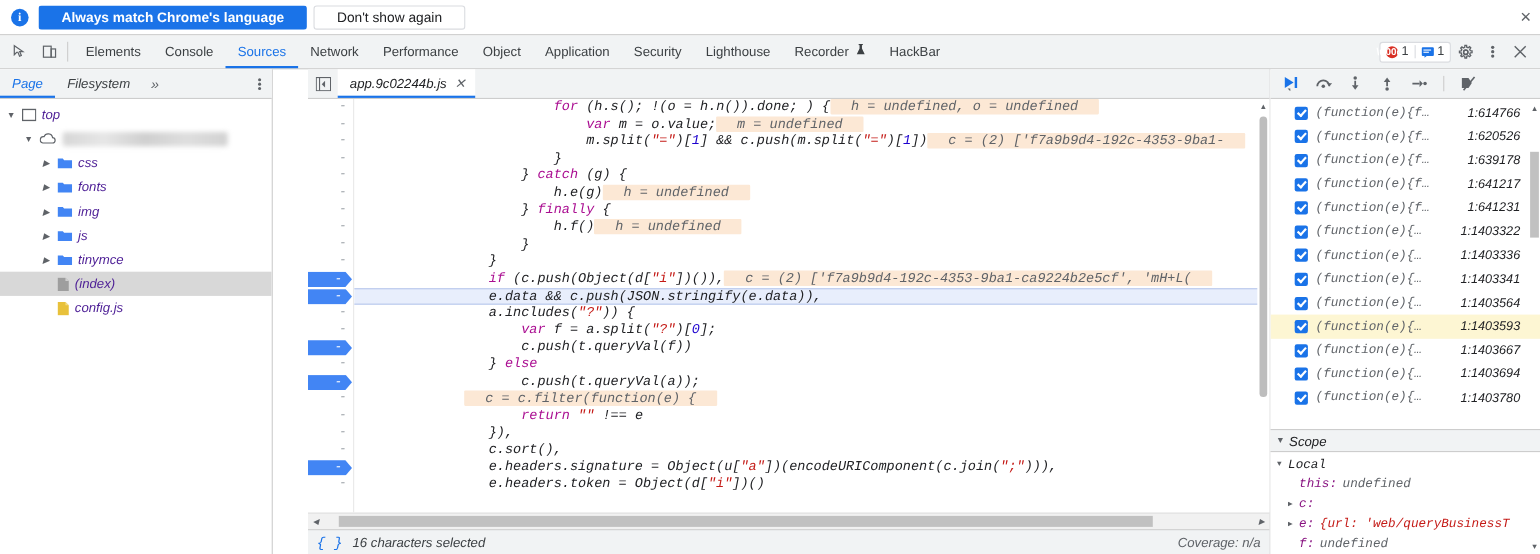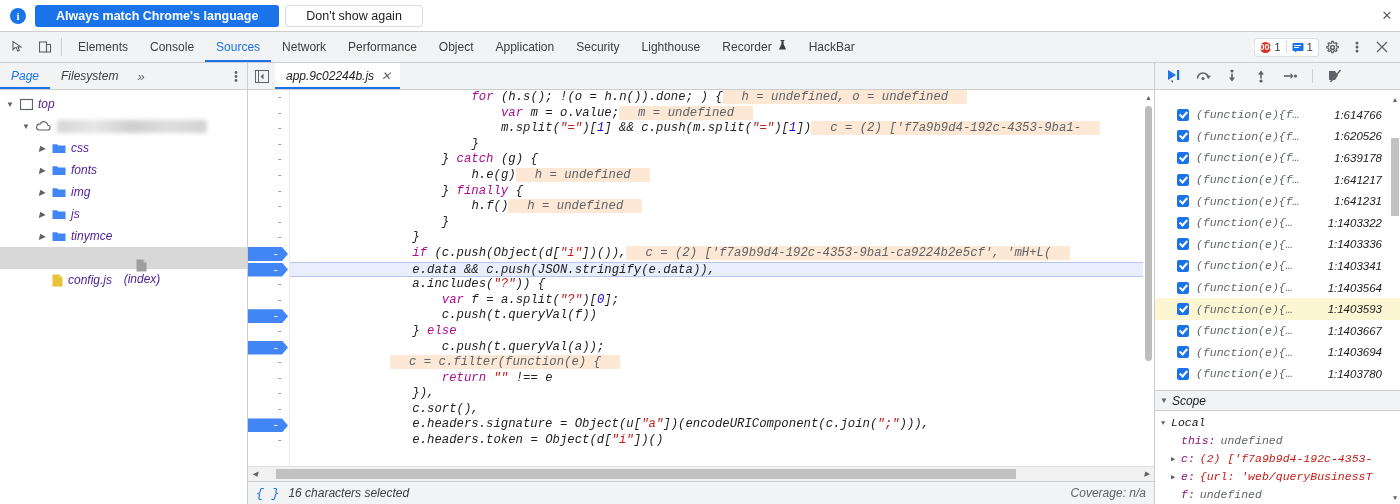--- a/index.html
+++ b/index.html
@@ -81,29 +81,29 @@
   
   .nav-pane { width: 248px; flex: 0 0 248px; display: flex; flex-direction: column; border-right: 1px solid #cdcdcd; background: #fff; min-width:0;}
   .nav-tabs { height: 27px; flex: 0 0 27px; display: flex; align-items: stretch; background: #f1f3f4; border-bottom: 1px solid #cdcdcd; }
   .nav-tab { display: flex; align-items: center; padding: 0 11px; font-size: 12px; color: #3c4043; cursor: pointer; position: relative; }
   .nav-tab.active { color: #1a73e8; }
   .nav-tab.active::after { content:""; position:absolute; left:0; right:0; bottom:0; height:2px; background:#1a73e8; }
   .nav-more { display:flex; align-items:center; padding: 0 8px; color:#5f6368; font-size:13px; cursor:pointer; }
   .nav-menu { margin-left:auto; display:flex; align-items:center; padding:0 9px; cursor:pointer; color:#5f6368; }
   .tree { flex: 1; overflow: hidden; padding-top: 3px; font-size: 12px; }
   .tnode { display: flex; align-items: center; height: 22px; white-space: nowrap; cursor: pointer; padding-right:4px; }
-  .tnode.selected { background: #d8d8d8; flex-direction: column; }
+  .tnode.selected { background: #d8d8d8; }
   .tw { width: 12px; flex: 0 0 12px; display:flex; align-items:center; justify-content:center; color:#5f6368; font-size:8px; }
   .tlabel { margin-left: 5px; color: #4c1d95; }
   .blurred { height: 13px; border-radius: 2px; margin-left:6px;
     background: linear-gradient(90deg,#d6d6d6,#e6e6e6,#cfcfcf,#dedede,#d2d2d2);
     filter: blur(2.2px); }
 
   
-  .ed-pane { flex: 1; display: flex; flex-direction: column; min-width: 0; border-right: 1px solid #cdcdcd; }
+  .ed-pane { flex: 1; display: flex; flex-direction: column; min-width: 0; border-right: 1px solid #cdcdcd; margin-left: 32px; }
   .ed-tabs { height: 27px; flex: 0 0 27px; display: flex; align-items: stretch; background: #f1f3f4; border-bottom: 1px solid #cdcdcd; }
   .ed-panel-btn { width: 27px; display:flex; align-items:center; justify-content:center; cursor:pointer; color:#5f6368; }
   .ed-tab { display:flex; align-items:center; gap:7px; padding: 0 9px 0 11px; font-size:12px; background:#fff; color:#202124; cursor:pointer; position:relative; }
   .ed-tab::after { content:""; position:absolute; left:0; right:0; bottom:0; height:2px; background:#1a73e8; }
   .ed-tab-close { color:#5f6368; font-size:12px; cursor:pointer; }
   .ed-body { flex:1; position: relative; overflow: hidden; background:#fff; display:flex; }
 
   .gutter { width: 42px; flex: 0 0 42px; position: relative; background: #fff; border-right:1px solid #e8e8e8;}
   .gline { height: 15.6px; position: relative; }
   .gnum { position:absolute; right: 6px; top: 0; font-family:"Liberation Mono", monospace; font-size:11px; color:#9aa0a6; line-height:15.6px; }
@@ -130,21 +130,21 @@
   .h-thumb { position:absolute; top:0; bottom:0; background:#c1c1c1; border-radius:0; }
 
   .statusbar { height: 23px; flex: 0 0 23px; background:#f1f3f4; border-top:1px solid #cdcdcd; display:flex; align-items:center; padding: 0 8px; font-size:12px; color:#3c4043; }
   .pp-icon { font-family:"Liberation Mono", monospace; color:#1a73e8; font-size:13px; margin-right:9px; cursor:pointer; }
 
   
   .dbg-pane { width: 245px; flex: 0 0 245px; display:flex; flex-direction:column; background:#fff; min-width:0; }
   .dbg-toolbar { height: 27px; flex:0 0 27px; display:flex; align-items:center; background:#f1f3f4; border-bottom:1px solid #cdcdcd; padding-left: 10px; gap: 11px; }
   .dbg-btn { width: 18px; height:18px; display:flex; align-items:center; justify-content:center; cursor:pointer; color:#5f6368; }
   .dbg-sep { width:1px; height:14px; background:#cdcdcd; margin: 0 2px; }
-  .bp-list { flex: 1; overflow:hidden; position:relative; padding-top:14px; }
+  .bp-list { flex: 1; overflow:hidden; position:relative; padding-top:2px; }
   .bp-row { display:flex; align-items:center; height:21.6px; font-size:12px; padding-left:22px; white-space:nowrap; cursor:pointer; }
   .bp-row.active { background:#fdf6d3; }
   .cbx { width:12px; height:12px; flex:0 0 12px; background:#1a73e8; border-radius:2px; position:relative; margin-right:7px; }
   .cbx::after { content:""; position:absolute; left:3.5px; top:1px; width:3px; height:6px; border:solid #fff; border-width:0 2px 2px 0; transform: rotate(42deg); }
   .bp-name { color:#5f6368; font-family:"Liberation Mono", monospace; font-size:11.5px; overflow:hidden; }
   .bp-loc { margin-left:auto; padding-right:18px; color:#202124; font-size:11.5px; }
 
   .sc-header { height:21px; flex:0 0 21px; display:flex; align-items:center; background:#f1f3f4; border-top:1px solid #cdcdcd; border-bottom:1px solid #cdcdcd; font-size:12px; padding-left:5px; gap:4px; cursor:pointer;}
   .caret { font-size:8px; color:#5f6368; }
   .scope-body { flex: 0 0 auto; font-family:"Liberation Mono", monospace; font-size:11.5px; padding-top:3px; overflow:hidden; position:relative;}
@@ -638,21 +638,20 @@
             <span class="sc-key-plain" style="color: rgb(32, 33, 36);">Local</span>
           </div>
           <div class="sc-row" style="padding-left: 16px;">
             <span class="sc-tw"></span>
             <span class="sc-key" style="color: rgb(136, 18, 128);">this:</span>
             <span class="sc-val" style="margin-left: 5px; color: rgb(95, 99, 104);">undefined</span>
           </div>
           <div class="sc-row" style="padding-left: 16px;">
             <span class="sc-tw">▶</span>
             <span class="sc-key" style="color: rgb(136, 18, 128);">c:</span>
-            <span class="sc-valr" style="margin-left: 5px; color: rgb(196, 26, 22);">(2) ['f7a9b9d4-192c-4353-</span>
           </div>
           <div class="sc-row" style="padding-left: 16px;">
             <span class="sc-tw">▶</span>
             <span class="sc-key" style="color: rgb(136, 18, 128);">e:</span>
             <span class="sc-valr" style="margin-left: 5px; color: rgb(196, 26, 22);">{url: 'web/queryBusinessT</span>
           </div>
           <div class="sc-row" style="padding-left: 16px;">
             <span class="sc-tw"></span>
             <span class="sc-key" style="color: rgb(136, 18, 128);">f:</span>
             <span class="sc-val" style="margin-left: 5px; color: rgb(95, 99, 104);">undefined</span>

